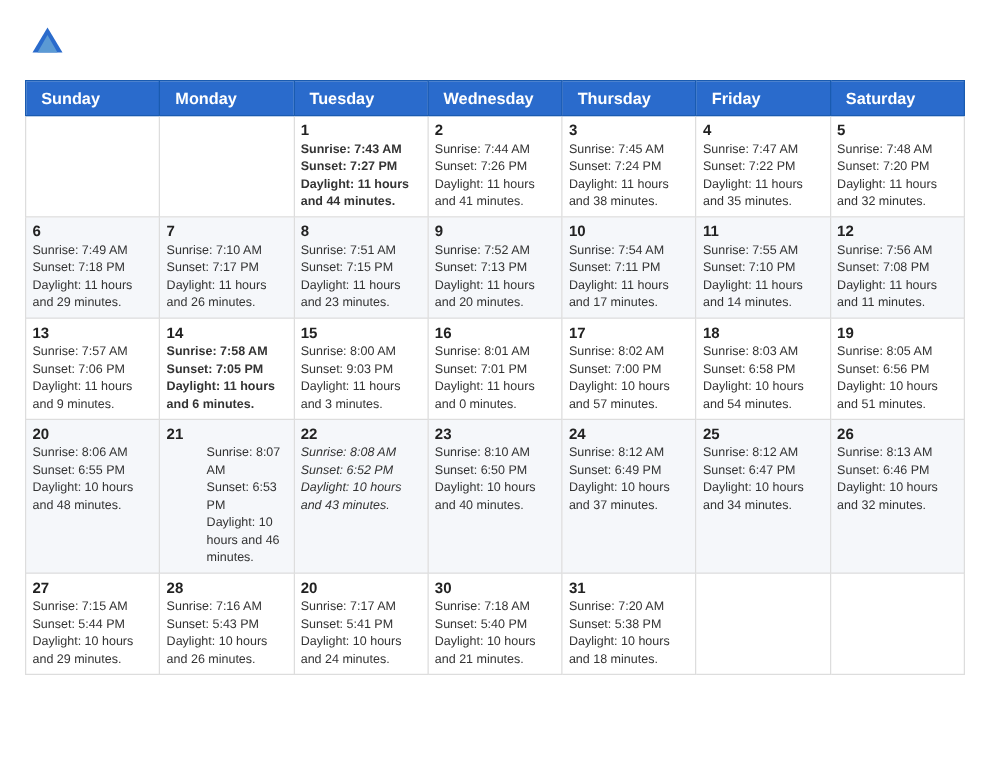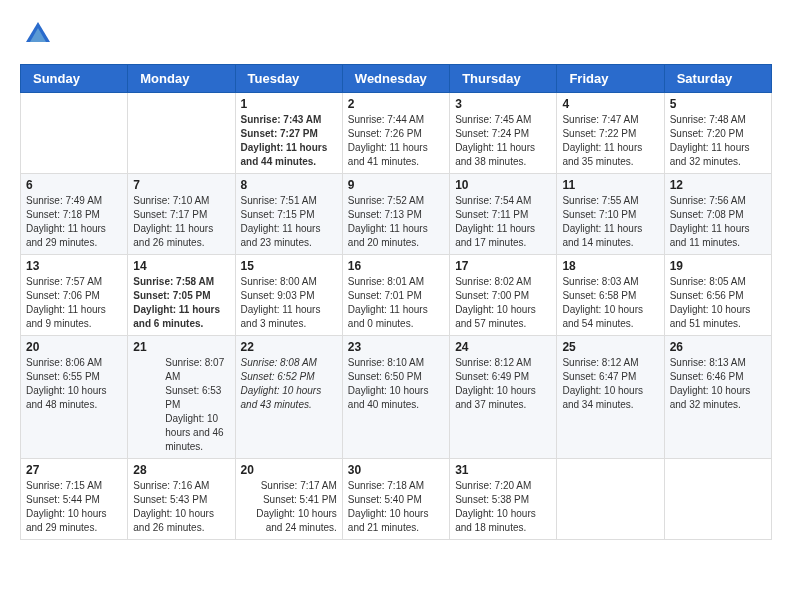--- a/index.html
+++ b/index.html
@@ -300,21 +300,21 @@
 Daylight: 10 hours and 29 minutes.</div>
         </td>
         <td>
           <span class="day-num">28</span>
           <div class="day-info" style="white-space: pre-line;">Sunrise: 7:16 AM
 Sunset: 5:43 PM
 Daylight: 10 hours and 26 minutes.</div>
         </td>
         <td>
           <span class="day-num">20</span>
-          <div class="day-info" style="white-space: pre-line; text-align: right;">Sunrise: 7:17 AM
+          <div class="day-info" style="white-space: pre-line;">Sunrise: 7:17 AM
 Sunset: 5:41 PM
 Daylight: 10 hours and 24 minutes.</div>
         </td>
         <td>
           <span class="day-num">30</span>
           <div class="day-info" style="white-space: pre-line;">Sunrise: 7:18 AM
 Sunset: 5:40 PM
 Daylight: 10 hours and 21 minutes.</div>
         </td>
         <td>

